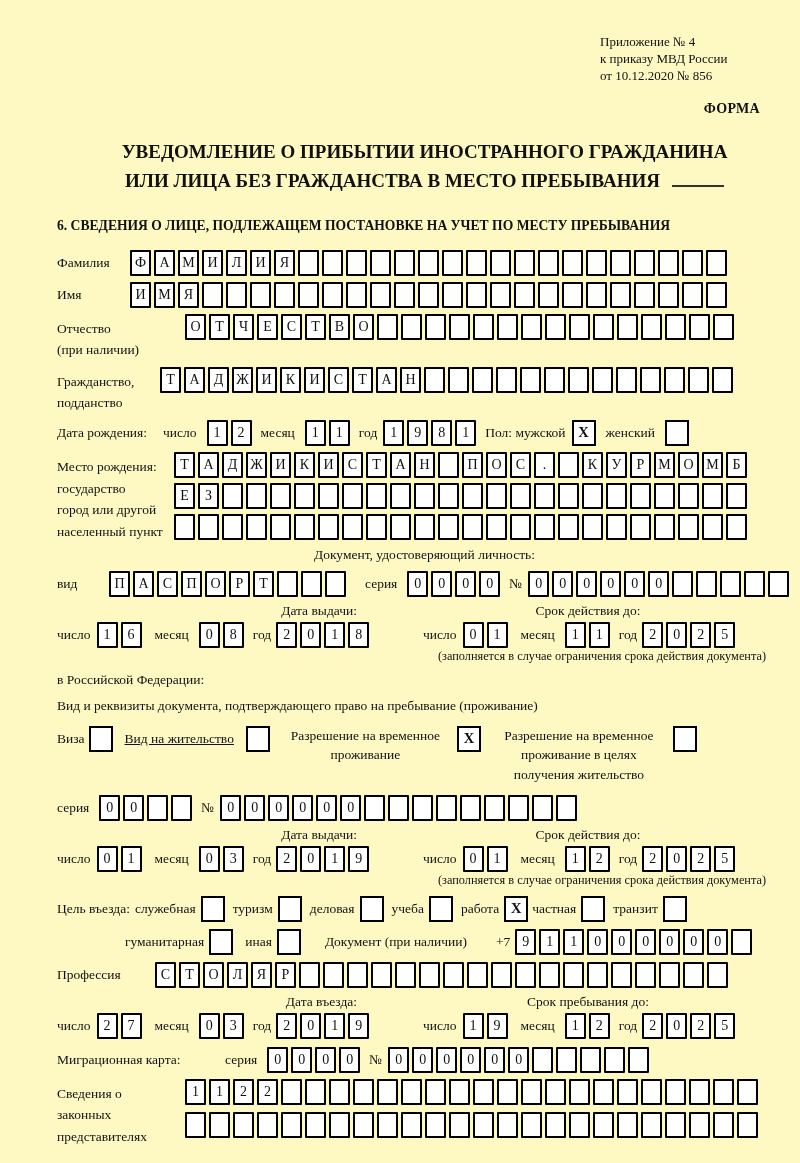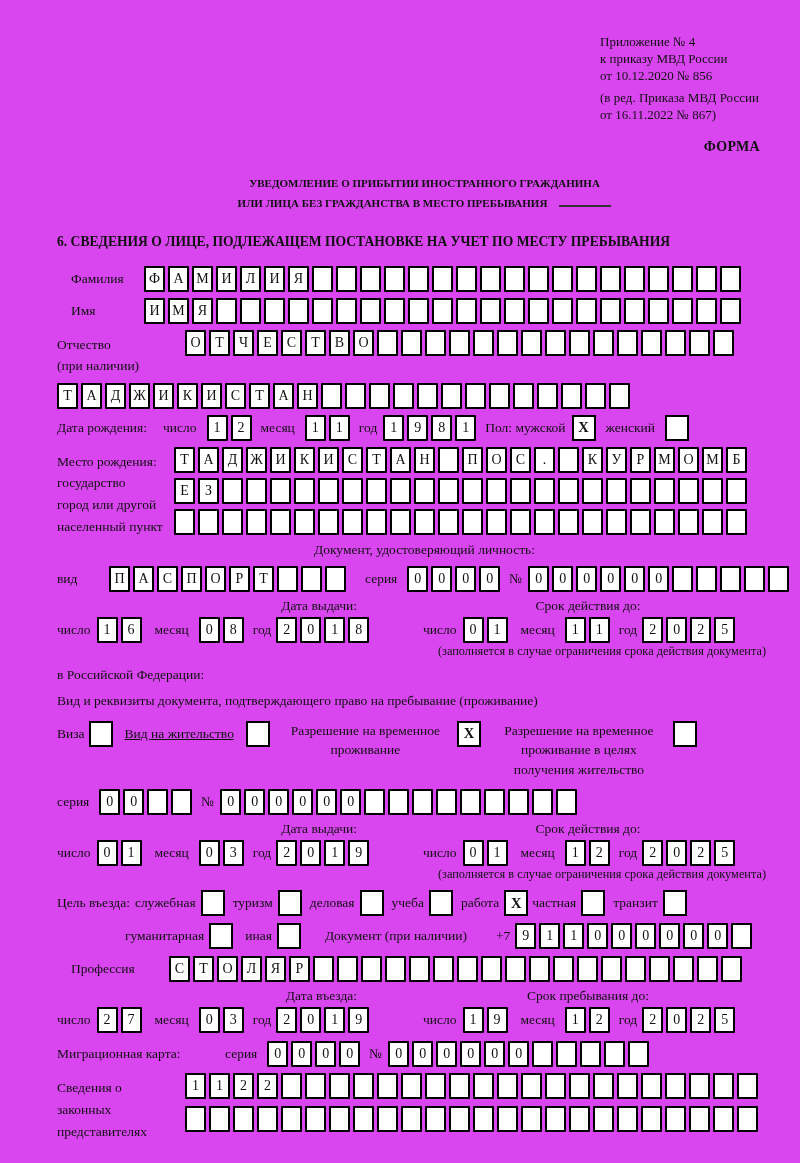--- a/index.html
+++ b/index.html
@@ -1,35 +1,35 @@
 <!DOCTYPE html>
 <html><head>
 <meta charset="utf-8">
 <style>
   html,body{margin:0;padding:0;background:#fff;}
   .page{
     position:relative;
     width:800px;height:1163px;
     box-sizing:border-box;
     padding:34px 8px 0 57px;
-    background:#d946ef;color:#111;
+    background:#fef9c3;color:#111;
     font-family:"Liberation Serif","DejaVu Serif",serif;
     font-size:13.5px;
     overflow:hidden;
   }
   
   .appendix{margin-left:auto;width:192px;line-height:1.3;font-size:13px;}
   .appendix .edition{margin-top:5px;}
   .forma{ text-align:right;padding-right:32px;font-weight:bold;font-size:14px;margin-top:16px;letter-spacing:.3px;}
-  .title{text-align:center;font-weight:bold;font-size:11px;line-height:1.55;margin-top:20px;}
+  .title{text-align:center;font-weight:bold;font-size:19px;line-height:1.55;margin-top:20px;}
   .blank{display:inline-block;width:52px;border-bottom:2px solid #333;margin-left:12px;height:12px;}
   .section-title{font-weight:bold;font-size:13.6px;margin:22px 0 16px 0;}
   
   .frow{display:flex;align-items:flex-start;margin-bottom:6px;}
-  .flabel{padding-top:5px;flex-shrink:0;margin-left:14px;}
+  .flabel{padding-top:5px;flex-shrink:0;}
   .w88{width:73px;}
   .w128{width:128px;}
   .lblock{flex-shrink:0;line-height:1.6;padding-top:4px;}
   .cells{display:flex;flex-shrink:0;}
   .cell{
     box-sizing:border-box;width:21px;height:26px;
     border:2px solid #000;margin-right:3px;
     display:inline-flex;align-items:center;justify-content:center;
     font-size:14px;background:#fff;border-radius:1px;
   }
@@ -59,24 +59,20 @@
 </style>
 </head>
 <body>
 
 <div class="page">
 
   <div class="appendix">
     <div>Приложение № 4</div>
     <div>к приказу МВД России</div>
     <div>от 10.12.2020 № 856</div>
-    <div class="edition">
-      <div>(в ред. Приказа МВД России</div>
-      <div>от 16.11.2022 № 867)</div>
-    </div>
   </div>
   <div class="forma">ФОРМА</div>
 
   <div class="title">
     <div>УВЕДОМЛЕНИЕ О ПРИБЫТИИ ИНОСТРАННОГО ГРАЖДАНИНА</div>
     <div><span>ИЛИ ЛИЦА БЕЗ ГРАЖДАНСТВА В МЕСТО ПРЕБЫВАНИЯ</span><span class="blank"></span></div>
   </div>
 
   <div class="section-title">6. СВЕДЕНИЯ О ЛИЦЕ, ПОДЛЕЖАЩЕМ ПОСТАНОВКЕ НА УЧЕТ ПО МЕСТУ ПРЕБЫВАНИЯ</div>
 
@@ -168,20 +164,24 @@
         <span class="cell"></span>
         <span class="cell"></span>
         <span class="cell"></span>
         <span class="cell"></span>
         <span class="cell"></span>
         <span class="cell"></span>
       </div>
   </div>
 
   <div class="frow">
+    <div class="lblock" style="width:103px;">
+      <div>Гражданство,</div>
+      <div>подданство</div>
+    </div>
     <div class="cells">
         <span class="cell">Т</span>
         <span class="cell">А</span>
         <span class="cell">Д</span>
         <span class="cell">Ж</span>
         <span class="cell">И</span>
         <span class="cell">К</span>
         <span class="cell">И</span>
         <span class="cell">С</span>
         <span class="cell">Т</span>

